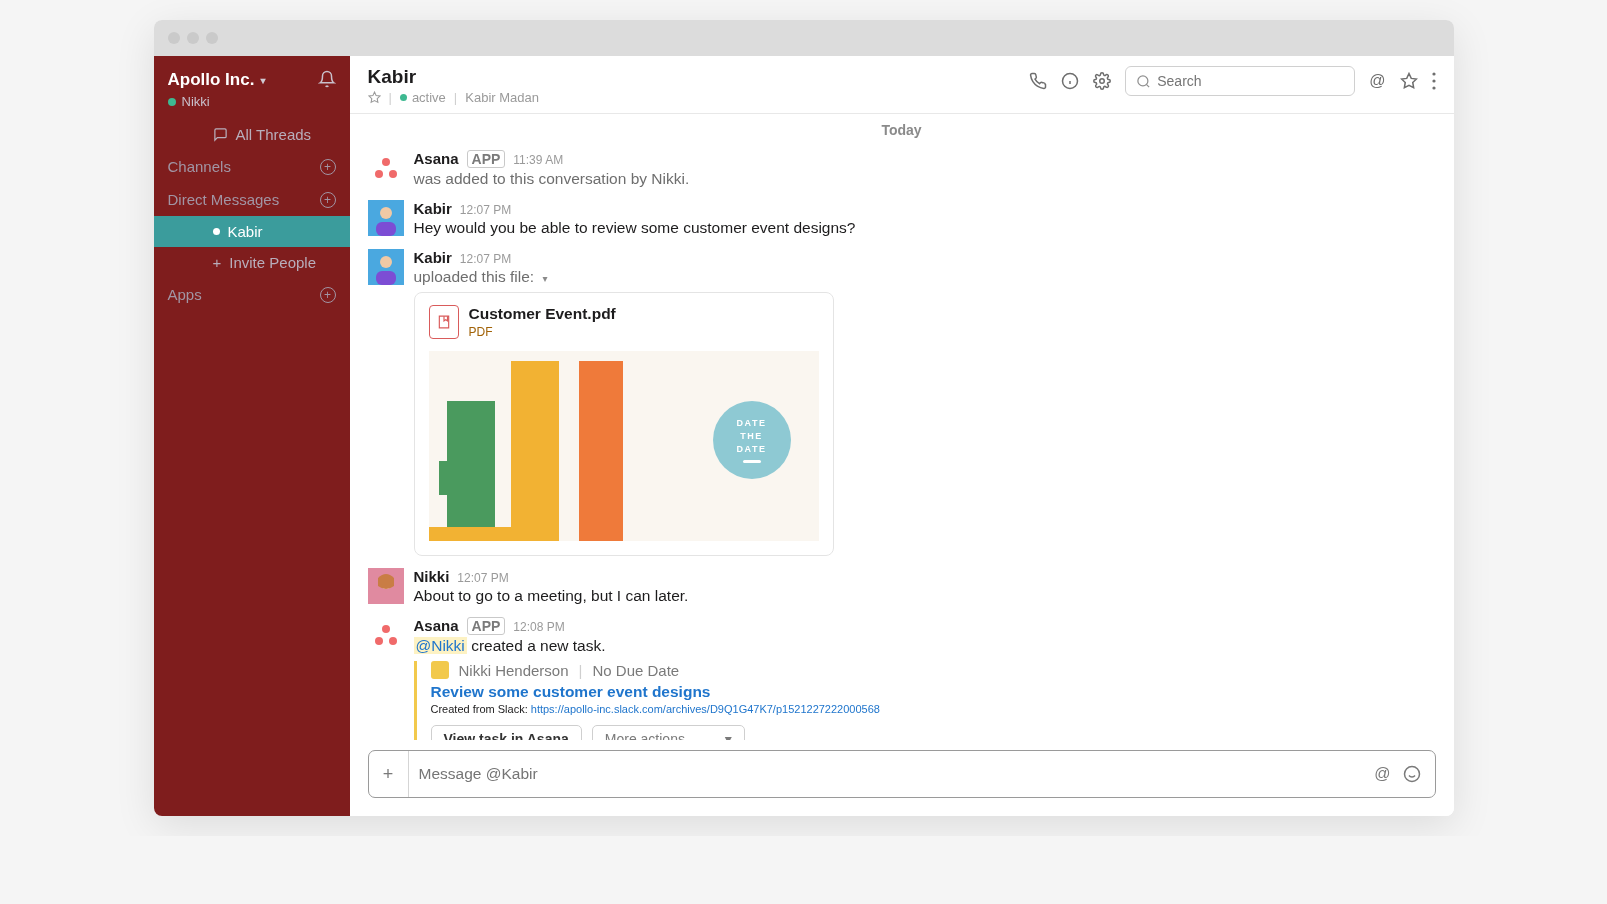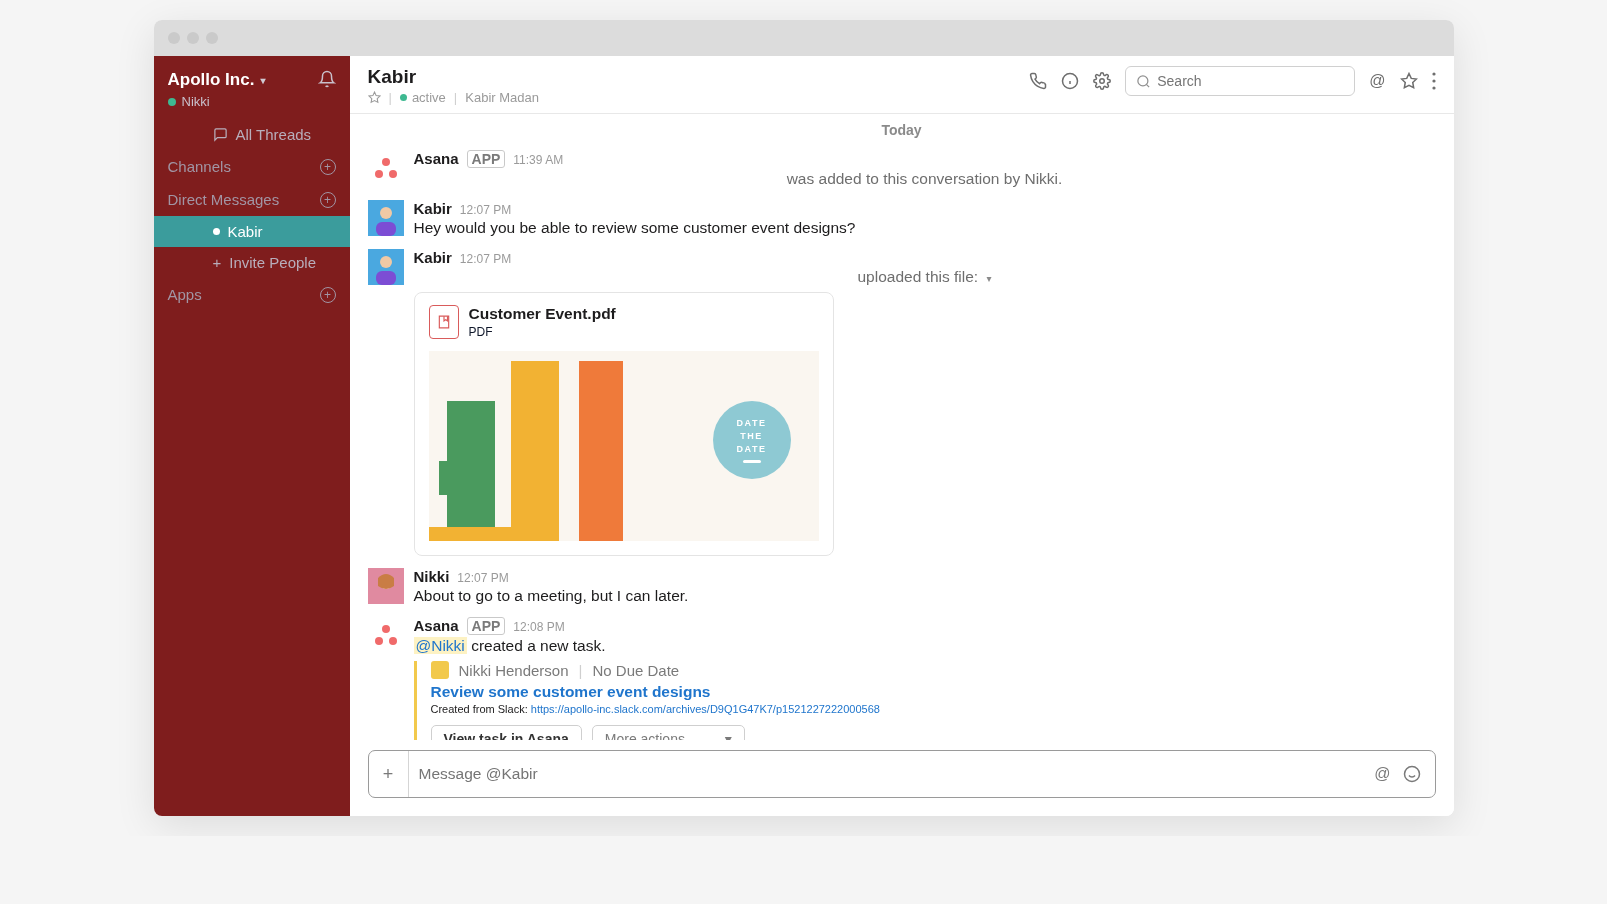--- a/index.html
+++ b/index.html
@@ -112,32 +112,32 @@
   .asana-dots span:nth-child(2){bottom:0; left:0;}
   .asana-dots span:nth-child(3){bottom:0; right:0;}
   .avatar.kabir { background:#4aa8e0; }
   .avatar.nikki { background:#e08aa0; }
   .msg-body { flex:1; min-width:0;}
   .msg-head { display:flex; align-items:baseline; gap:8px; }
   .msg-author { font-weight:800; color:#1d1c1d; font-size:15px;}
   .app-badge { font-size:14px; font-weight:700; color:#7a7a7a; border:1px solid #c9c9c9; border-radius:3px; padding:0 4px;}
   .msg-time { font-size:12px; color:#9a9a9a;}
   .msg-text { font-size:15.5px; color:#1d1c1d; margin-top:2px;}
-  .muted { color:#6e6e6e;text-align:center;}
+  .muted { color:#6e6e6e;}
   .file-card {
     margin-top:6px; border:1px solid #e4e4e4; border-radius:8px; width:420px;
     overflow:hidden;
   }
   .file-head { display:flex; gap:10px; padding:12px 14px;}
   .pdf-icon {
     width:30px; height:34px; border:1.5px solid #d95b5b; border-radius:4px;
     display:flex; align-items:center; justify-content:center; color:#d95b5b; font-size:11px; font-weight:700;
   }
   .file-name { font-weight:800; color:#1d1c1d; font-size:15.5px;}
-  .file-type { font-size:12px; color:#0f172a; margin-top:2px;}
+  .file-type { font-size:12px; color:#a16207; margin-top:2px;}
   .file-preview {
     background:#faf6f0; height:190px; position:relative; margin:0 14px 14px 14px;
   }
   .bar { position:absolute; bottom:0;}
   .savedate {
     position:absolute; right:28px; top:50px; width:78px; height:78px; border-radius:50%;
     background:#8ec9d3; color:#fff; font-size:9px; font-weight:700; letter-spacing:1.5px;
     display:flex; flex-direction:column; align-items:center; justify-content:center; gap:3px;
   }
   .savedate .line { width:18px; height:3px; background:#fff; border-radius:2px; margin-top:3px;}

